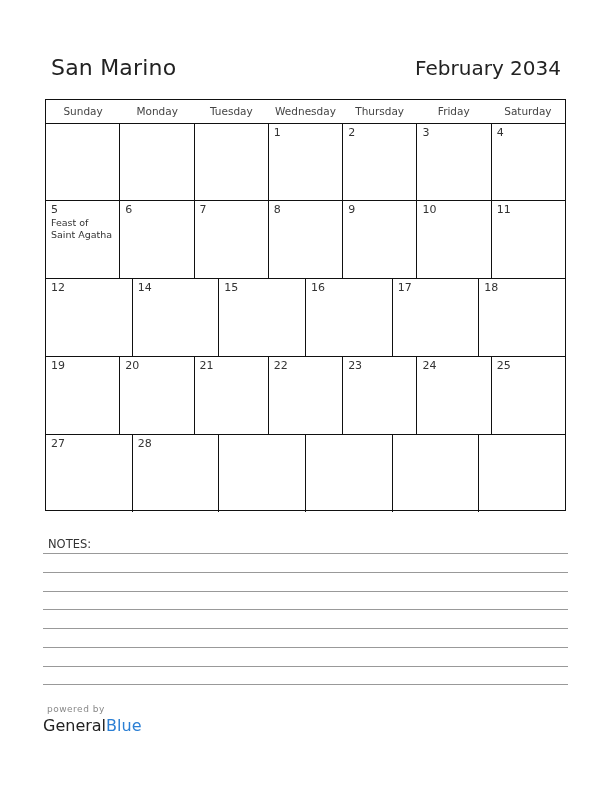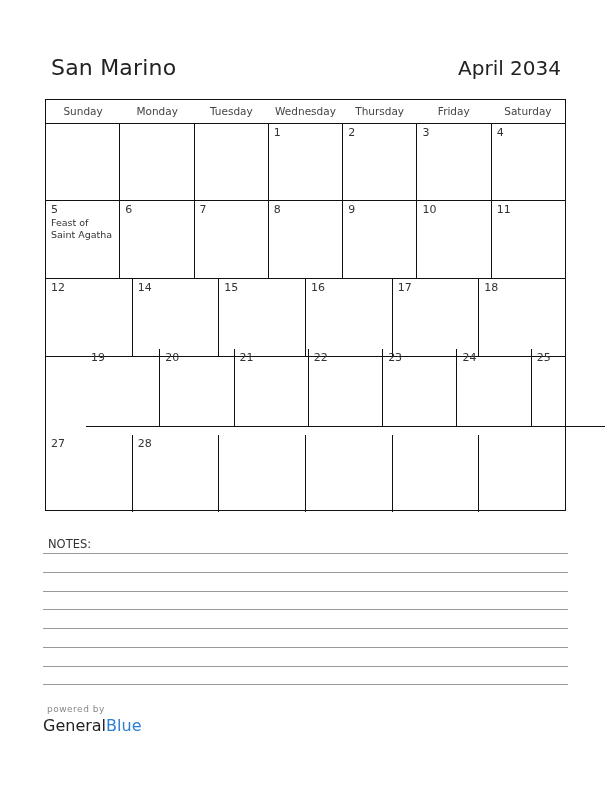--- a/index.html
+++ b/index.html
@@ -17,21 +17,21 @@
   .notes-label { position:absolute; left:48px; top:537px; font-size:11.5px; color:#333; }
   .line { position:absolute; left:43px; width:525px; height:1px; background:#999; }
   .powered { position:absolute; left:47px; top:704px; font-size:9px; color:#888; letter-spacing:0.5px; }
   .brand { position:absolute; left:43px; top:716px; font-size:16px; color:#222; }
   .brand .blue { color:#2b7fd4; }
 </style>
 </head>
 <body>
 
 <div class="title">San Marino</div>
-<div class="month">April 2034</div>
+<div class="month">February 2034</div>
 
 <div class="grid">
   <div class="hdr">
     <div>Sunday</div>
     <div>Monday</div>
     <div>Tuesday</div>
     <div>Wednesday</div>
     <div>Thursday</div>
     <div>Friday</div>
     <div>Saturday</div>
@@ -56,21 +56,21 @@
         <div class="cell"><span>11</span></div>
       </div>
       <div class="week" style="top: 179px; height: 78px;">
         <div class="cell"><span>12</span></div>
         <div class="cell"><span>14</span></div>
         <div class="cell"><span>15</span></div>
         <div class="cell"><span>16</span></div>
         <div class="cell"><span>17</span></div>
         <div class="cell"><span>18</span></div>
       </div>
-      <div class="week" style="top: 249px; height: 78px; margin-left: 40px;">
+      <div class="week" style="top: 257px; height: 78px;">
         <div class="cell"><span>19</span></div>
         <div class="cell"><span>20</span></div>
         <div class="cell"><span>21</span></div>
         <div class="cell"><span>22</span></div>
         <div class="cell"><span>23</span></div>
         <div class="cell"><span>24</span></div>
         <div class="cell"><span>25</span></div>
       </div>
       <div class="week" style="top: 335px; height: 77px; border-bottom: none;">
         <div class="cell"><span>27</span></div>

